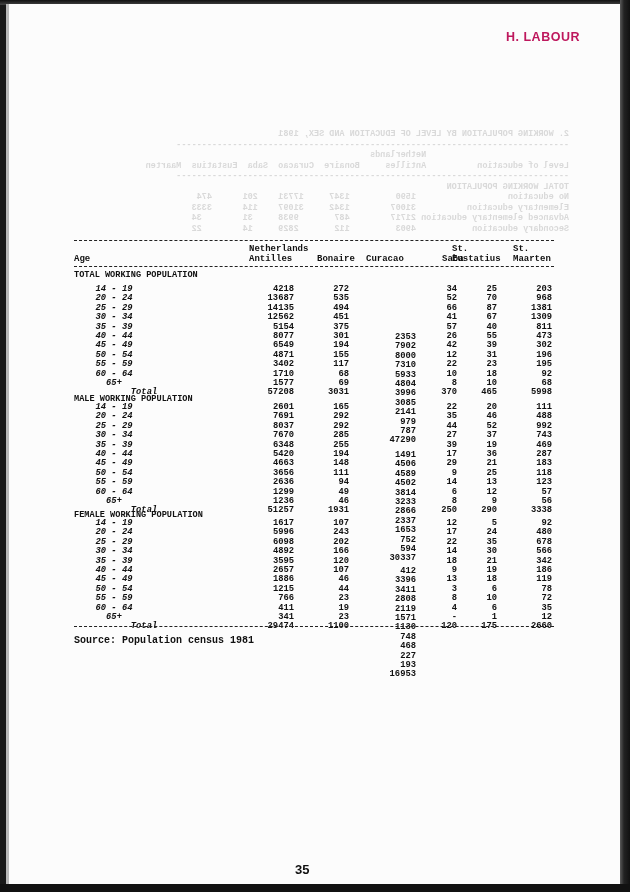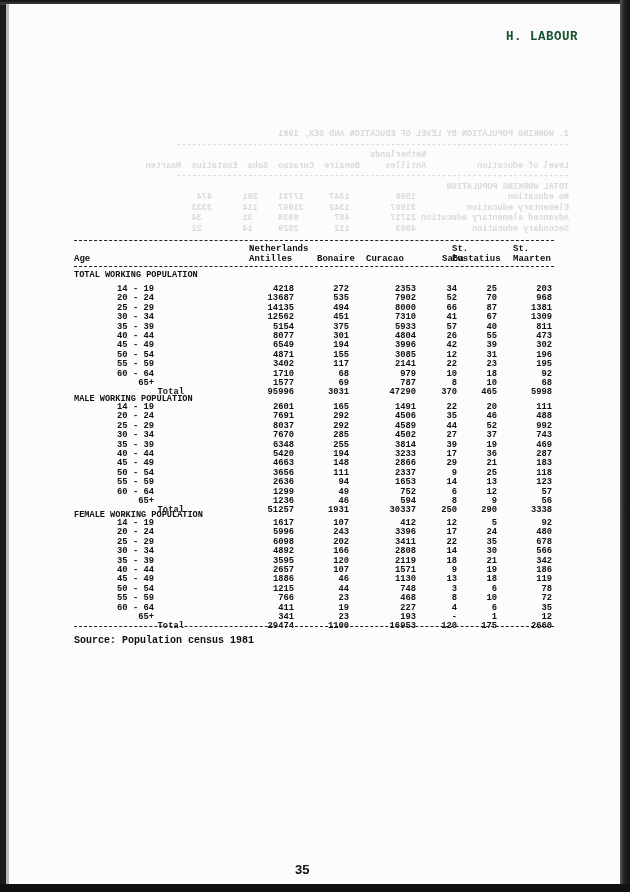--- a/index.html
+++ b/index.html
@@ -62,25 +62,25 @@
       line-height: 10.5px;
       white-space: pre;
       font-weight: bold;
       pointer-events: none;
     }
 
     .running-head {
       position: absolute;
       left: 497px;
       top: 26px;
-      font-family: Liberation Mono, monospace;
+      font-family: Liberation Sans, sans-serif;
       font-size: 12.5px;
       font-weight: bold;
       letter-spacing: 0.5px;
-      color: #14532d;
+      color: #be185d;
     }
 
     .table-title {
       position: absolute;
       left: 65px;
       top: 222px;
       font-size: 9.5px;
       font-weight: bold;
       letter-spacing: 0.1px;
     }
@@ -119,30 +119,31 @@
       font-weight: bold;
       line-height: 9.4px;
     }
     .row .cell {
       position: absolute;
       top: 0;
       text-align: right;
     }
     .row .age {
       left: 0;
-      text-align: right;
+      text-align: center;
       width: 80px;
       white-space: pre;
+      font-style: italic;
     }
     .row .age.total {
       left: 30px;
     }
     .c-na  { left: 165px; width: 55px; }
     .c-bon { left: 230px; width: 45px; }
-    .c-cur { left: 290px; width: 52px; }
+    .c-cur { left: 290px; width: 52px; margin-top: 48px; }
     .c-sab { left: 345px; width: 38px; }
     .c-eus { left: 385px; width: 38px; }
     .c-sma { left: 440px; width: 38px; }
 
     .source {
       position: absolute;
       left: 65px;
       top: 631px;
       font-size: 10px;
       font-weight: bold;
@@ -287,21 +288,21 @@
         <span class="cell age">65+</span>
         <span class="cell c-na">1577</span>
         <span class="cell c-bon">69</span>
         <span class="cell c-cur">787</span>
         <span class="cell c-sab">8</span>
         <span class="cell c-eus">10</span>
         <span class="cell c-sma">68</span>
       </div>
       <div class="row">
         <span class="cell age total">Total</span>
-        <span class="cell c-na">95996</span>
+        <span class="cell c-na">57208</span>
         <span class="cell c-bon">3031</span>
         <span class="cell c-cur">47290</span>
         <span class="cell c-sab">370</span>
         <span class="cell c-eus">465</span>
         <span class="cell c-sma">5998</span>
       </div>
     </div>
 
   <div class="section-label" style="top:390px;">MALE WORKING POPULATION</div>
   <div class="rows" style="top:399px;">

